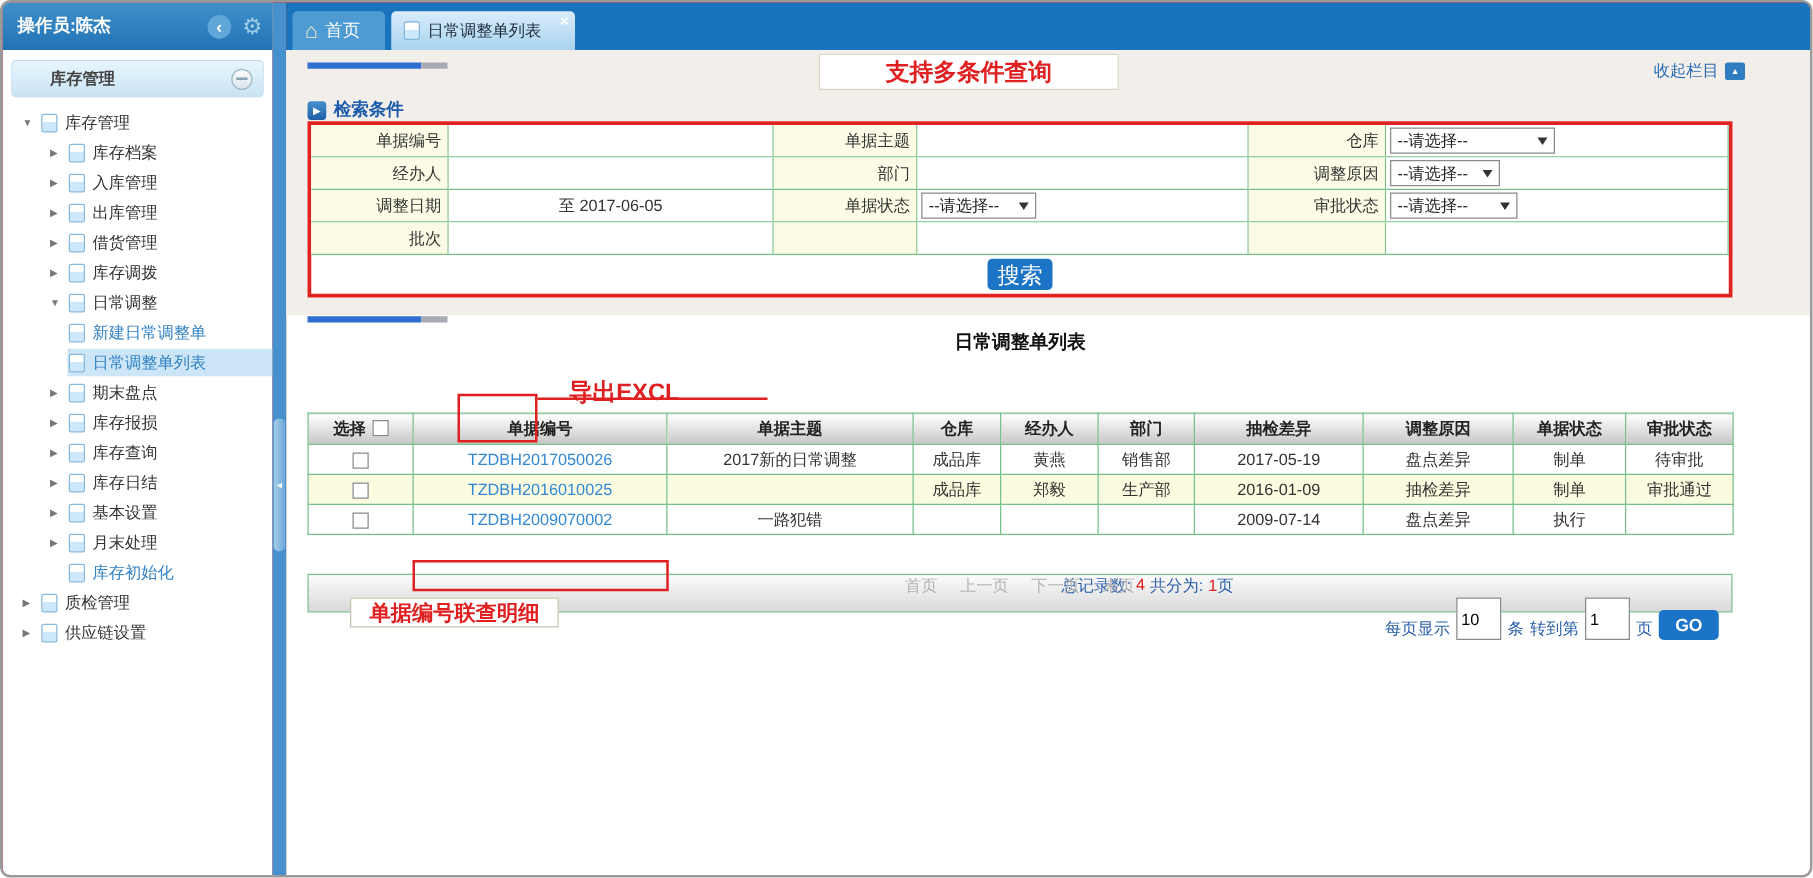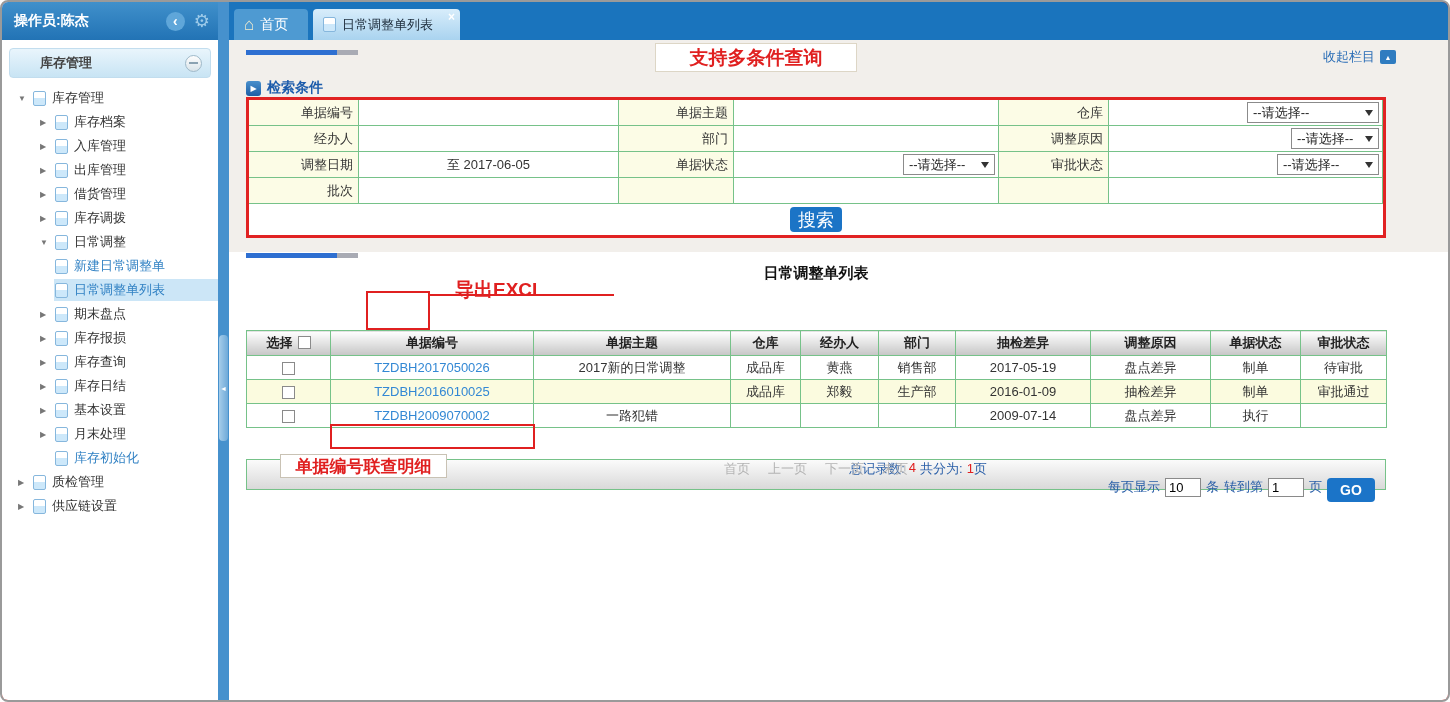--- a/index.html
+++ b/index.html
@@ -54,38 +54,38 @@
 
   .content { position:absolute; top:38px; left:0; right:0; bottom:0; background:#fff; }
   .content::before { content:""; position:absolute; top:0; left:0; right:0; height:212px; background:#f2efeb; }
 
   .divider { position:absolute; height:5px; width:112px; left:17px; }
   .divider .b { position:absolute; left:0; top:0; width:91px; height:5px; background:#2e6fd1; }
   .divider .g { position:absolute; left:91px; top:0; width:21px; height:5px; background:#a9abb4; }
   .div1 { top:10px; } .div2 { top:213px; }
 
   .ann { color:#e02020; font-weight:bold; z-index:30; }
-  .ann-query { position:absolute; left:426px; top:3px; width:202px; height:29px; background:#fff;
+  .ann-query { position:absolute; left:426px; top:3px; width:240px; height:29px; background:#fff;
     border:1px solid #ddd6c6; display:flex; align-items:center; justify-content:center; font-size:19px; }
   .collapse-link { position:absolute; top:8px; right:52px; display:flex; align-items:center; gap:5px; cursor:pointer; }
   .collapse-link .txt { font-size:13px; color:#2a6db6; }
   .collapse-ic { width:16px; height:14px; background:#2f7cc0; border-radius:2px; color:#fff; font-size:7px;
     display:flex; align-items:center; justify-content:center; }
 
   .search-hd { position:absolute; left:17px; top:39px; display:flex; align-items:center; gap:6px; }
   .search-hd .ic { width:15px; height:15px; border-radius:3px; background:linear-gradient(#4a90cc,#1d5fa6);
     color:#fff; font-size:8px; display:flex; align-items:center; justify-content:center; }
   .search-hd .t { font-size:14px; font-weight:bold; color:#1d5cab; }
 
   .form { position:absolute; left:17px; top:57px; width:1140px; height:141px; border:3px solid #e12222; background:#fff; z-index:5; }
   .fgrid { display:grid; grid-template-columns:110px 260px 115px 265px 110px 274px;
     grid-template-rows:26px 26px 26px 26px 1fr; width:100%; height:100%; }
   .fl,.fi { border-right:1px solid #76c289; border-bottom:1px solid #76c289; display:flex; align-items:center; font-size:13px; color:#333; }
   .fl { background:#fcfce6; justify-content:flex-end; padding-right:5px; }
-  .fi { background:#fff; padding:0 3px;justify-content:flex-end; }
+  .fi { background:#fff; padding:0 3px; }
   .fi input { border:none; outline:none; width:100%; height:20px; font-size:13px; background:transparent; }
   .fi.center { justify-content:center; }
   .fbtn { grid-column:1/7; display:flex; align-items:center; justify-content:center; }
   .sel { height:21px; border:1px solid #8b8b8b; background:#fff; display:inline-flex; align-items:center;
     justify-content:space-between; padding:0 5px; font-size:13px; color:#222; cursor:pointer; }
   .sel::after { content:""; width:0; height:0; border:4px solid transparent; border-top:6px solid #333; margin:5px 0 0 6px; }
   .w132{width:132px} .w88{width:88px} .w92{width:92px} .w102{width:102px}
   .btn { min-width:44px; height:25px; background:#1b74c6; color:#fff; border:none; border-radius:4px;
     font-size:18px; cursor:pointer; font-family:inherit; padding:0 8px; }
 
@@ -103,27 +103,27 @@
     vertical-align:middle; cursor:pointer; }
   .th-sel .cb { margin-left:5px; margin-top:-2px; }
   a.lnk { color:#3388d4; text-decoration:none; cursor:pointer; }
 
   .pager { position:absolute; left:17px; top:419px; width:1140px; height:31px; border:1px solid #76c289;
     background:linear-gradient(#fbfbfb,#d9d9d9); display:flex; align-items:center; font-size:13px;flex-direction:column; }
   .pg-summary { margin-left:204px; color:#2a5fa8; display:flex; gap:4px; white-space:nowrap; }
   .pg-summary .red { color:#e02020; }
   .pg-links { position:absolute; left:50%; transform:translateX(-50%); display:flex; gap:18px; color:#b3b3b3; }
   .pg-links span { cursor:pointer; }
-  .pg-right { margin-left:auto; display:flex; align-items:flex-start; gap:5px; padding-right:10px; color:#2a5fa8; white-space:nowrap; }
-  .pg-input { width:36px; height:19px; border:1px solid #8a8a8a; font-size:13px; padding:1px 3px; font-family:inherit; }
+  .pg-right { margin-left:auto; display:flex; align-items:flex-end; gap:5px; padding-right:10px; color:#2a5fa8; white-space:nowrap; }
+  .pg-input { width:36px; height:34px; border:1px solid #8a8a8a; font-size:13px; padding:1px 3px; font-family:inherit; }
   .go { width:48px; height:24px; background:#1b74c8; color:#fff; border:none; border-radius:4px;
     font-weight:bold; font-size:14px; cursor:pointer; font-family:inherit; }
 
   
-  .ov { position:absolute; z-index:40; pointer-events:none; }
+  .ov { position:absolute; z-index:40; pointer-events:none;margin-top:24px; }
   .ov-export-box { left:137px; top:251px; width:64px; height:39px; border:2px solid #e02020; }
   .ov-export-line { left:201px; top:254px; width:184px; height:2px; background:#e02020; }
   .ov-export-txt { left:226px; top:237px; font-size:19px; }
   .ov-cell-box { left:101px; top:384px; width:205px; height:25px; border:2px solid #e02020; }
   .ov-detail { left:51px; top:414px; width:167px; height:24px; background:#fff; border:1px solid #c9c2b4;
     display:flex; align-items:center; justify-content:center; font-size:17px; }
 </style>
 </head>
 <body>
 

